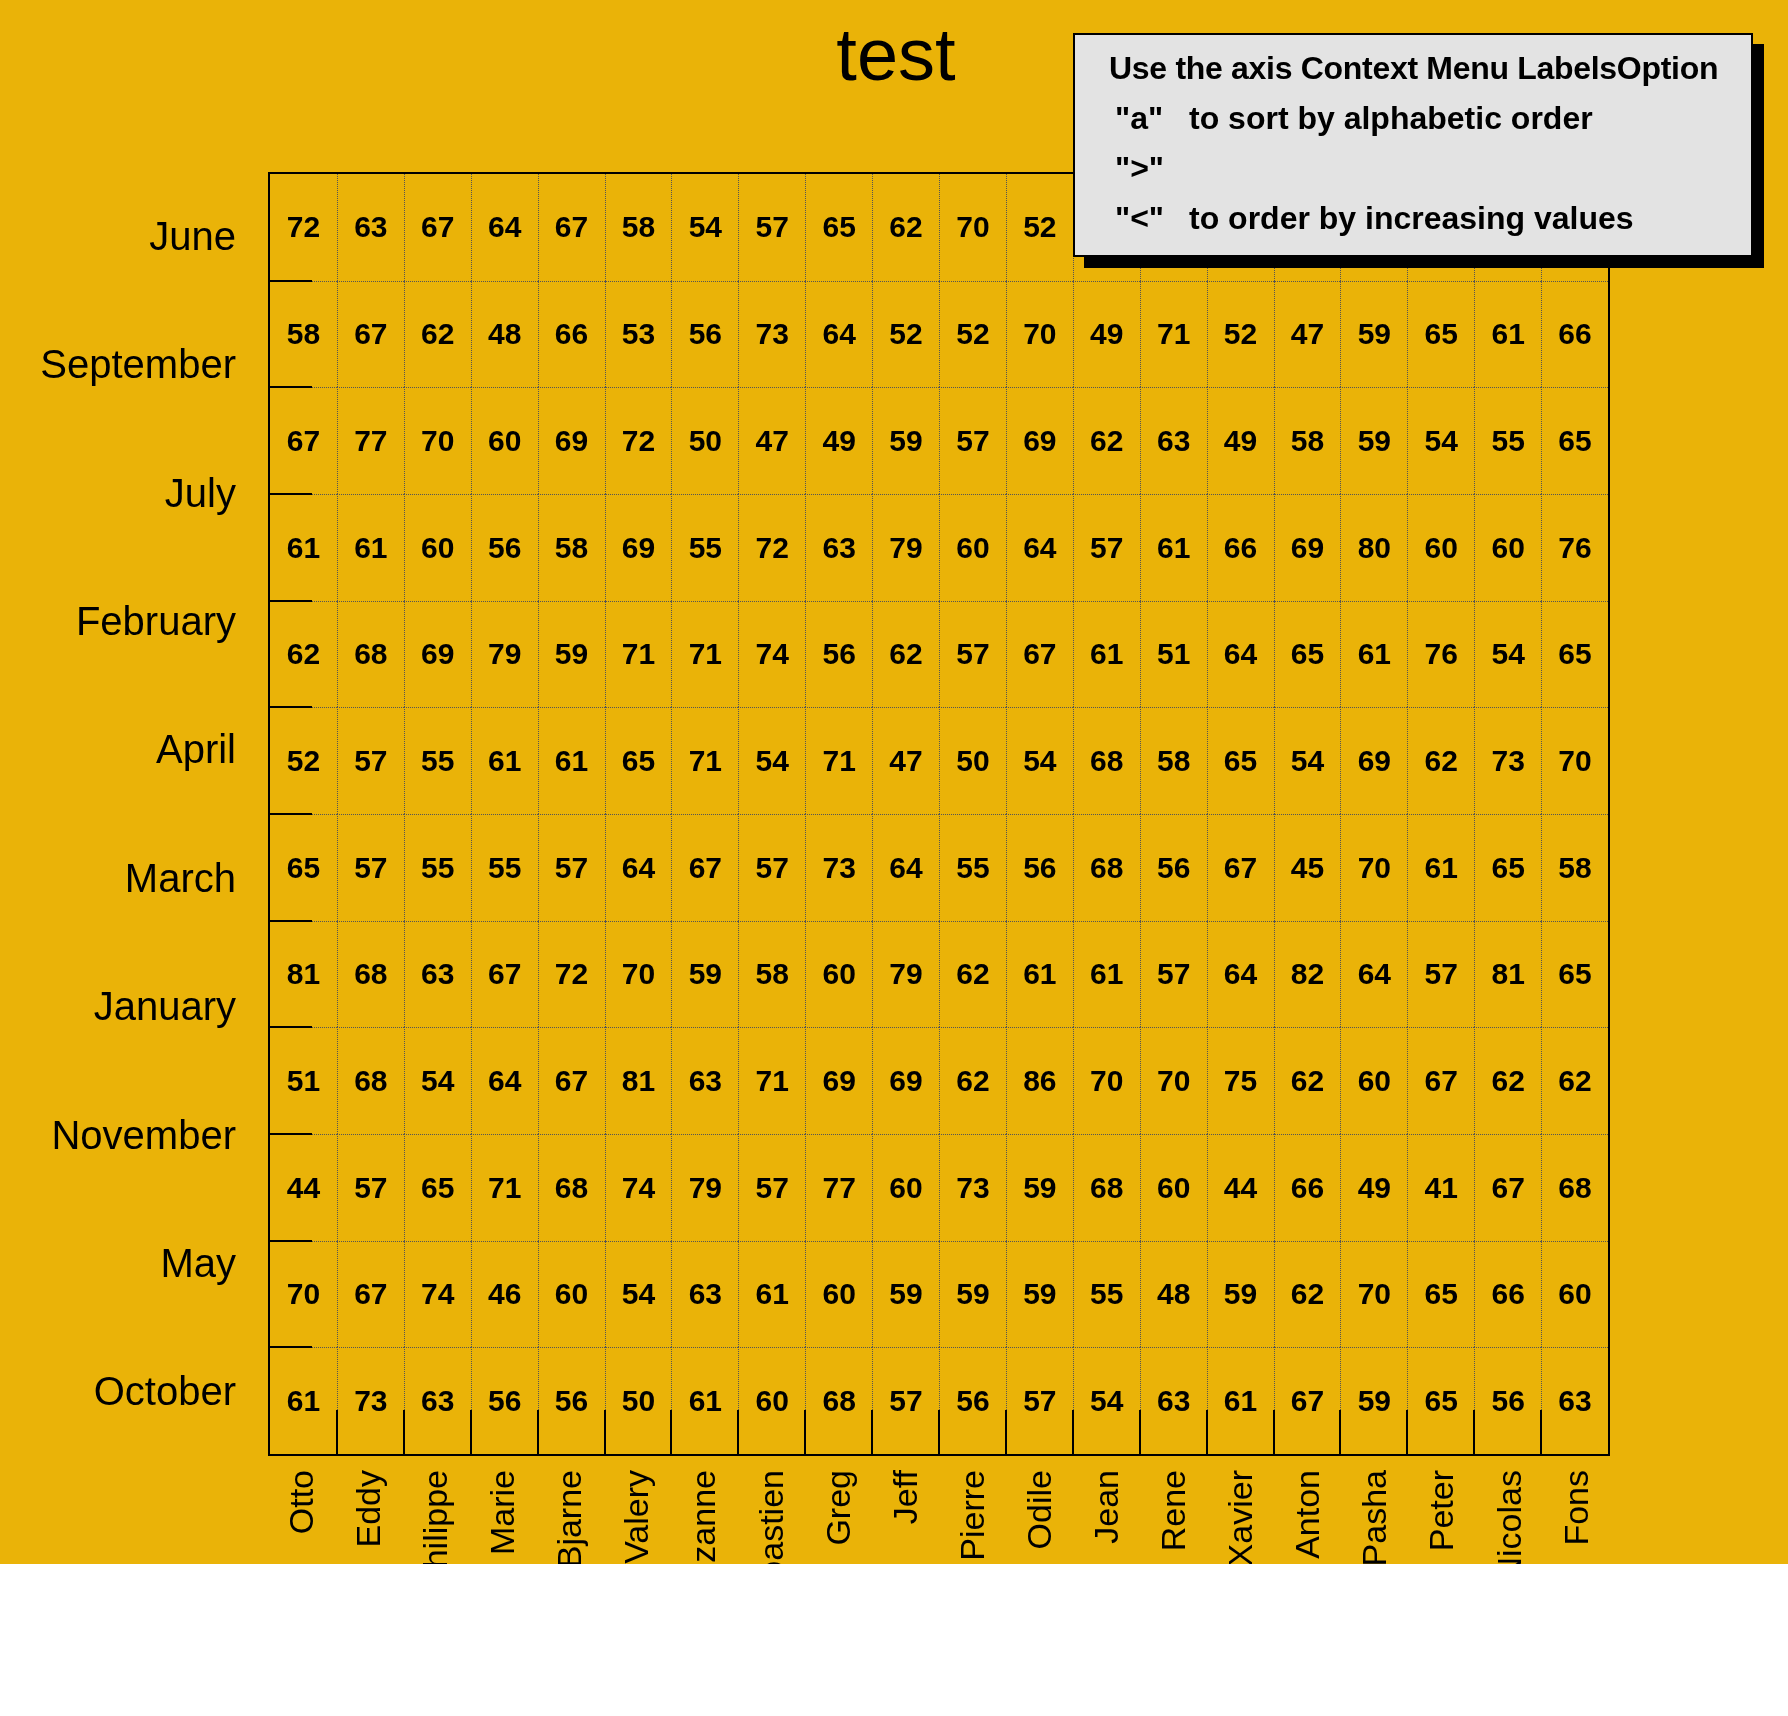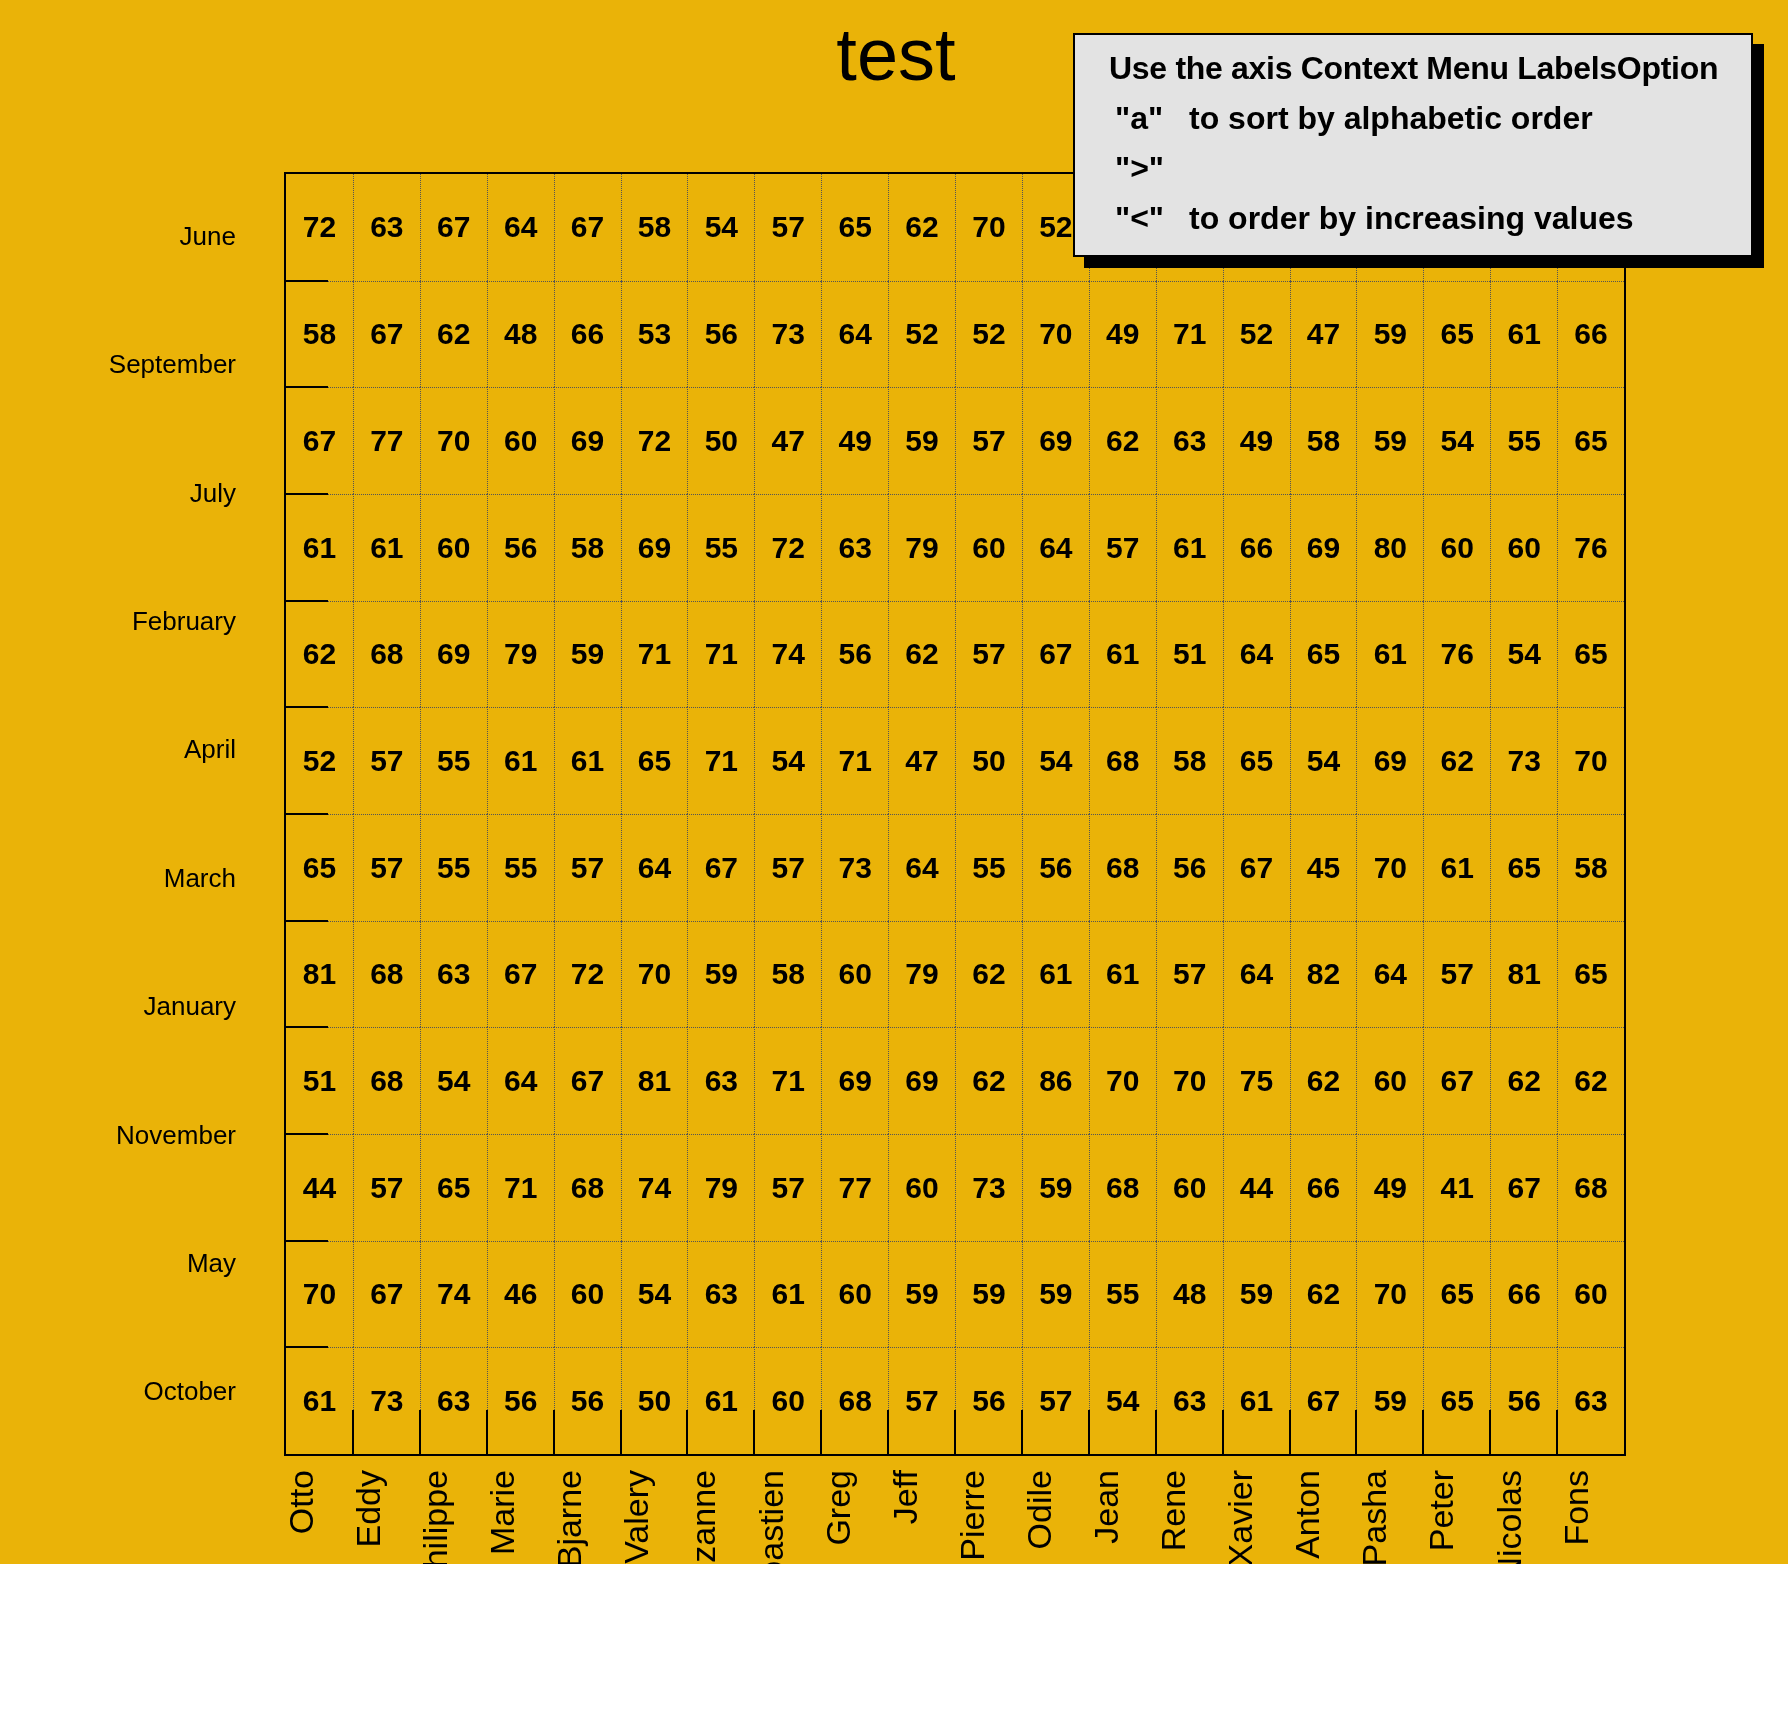--- a/index.html
+++ b/index.html
@@ -9,39 +9,39 @@
     font-family:Liberation Sans, sans-serif; color:#000; overflow:hidden;
   }
   .title {
     position:absolute; left:826px; top:14px; width:140px; text-align:center;
     font-size:74px; line-height:1.1; font-weight:normal; white-space:nowrap;
   }
   
   .grid {
     position:absolute; left:268px; top:172px; width:1342px; height:1284px;
     border:2px solid #000; display:grid;
-    grid-template-columns:repeat(20,1fr); grid-template-rows:repeat(12,1fr);margin-left:16px;
+    grid-template-columns:repeat(20,1fr); grid-template-rows:repeat(12,1fr);
   }
   .cell {
     border-left:1px dotted #555; border-top:1px dotted #555;
     display:flex; align-items:center; justify-content:center;
     font-size:30px; font-weight:bold;
   }
   .cell.c0 { border-left:none; }
   .cell.r0 { border-top:none; }
   .ytick { position:absolute; left:0; width:42px; height:2px; background:#000; }
   .xtick { position:absolute; bottom:0; width:2px; height:44px; background:#000; }
   
   .row-labels {
     position:absolute; left:0; top:172px; width:252px; height:1284px;
     display:flex; flex-direction:column;
   }
   .row-label {
     flex:1; display:flex; align-items:center; justify-content:flex-end;
-    padding-right:16px; font-size:26px; white-space:nowrap;
+    padding-right:16px; font-size:40px; white-space:nowrap;
   }
   .col-labels {
     position:absolute; left:268px; top:1470px; width:1342px; height:240px;
     display:flex;
   }
   .col-label { flex:1; display:flex; justify-content:center; align-items:flex-start; }
   .col-label span {
     writing-mode:vertical-rl; transform:rotate(180deg);
     font-size:34px; line-height:1.1; white-space:nowrap;
   }

